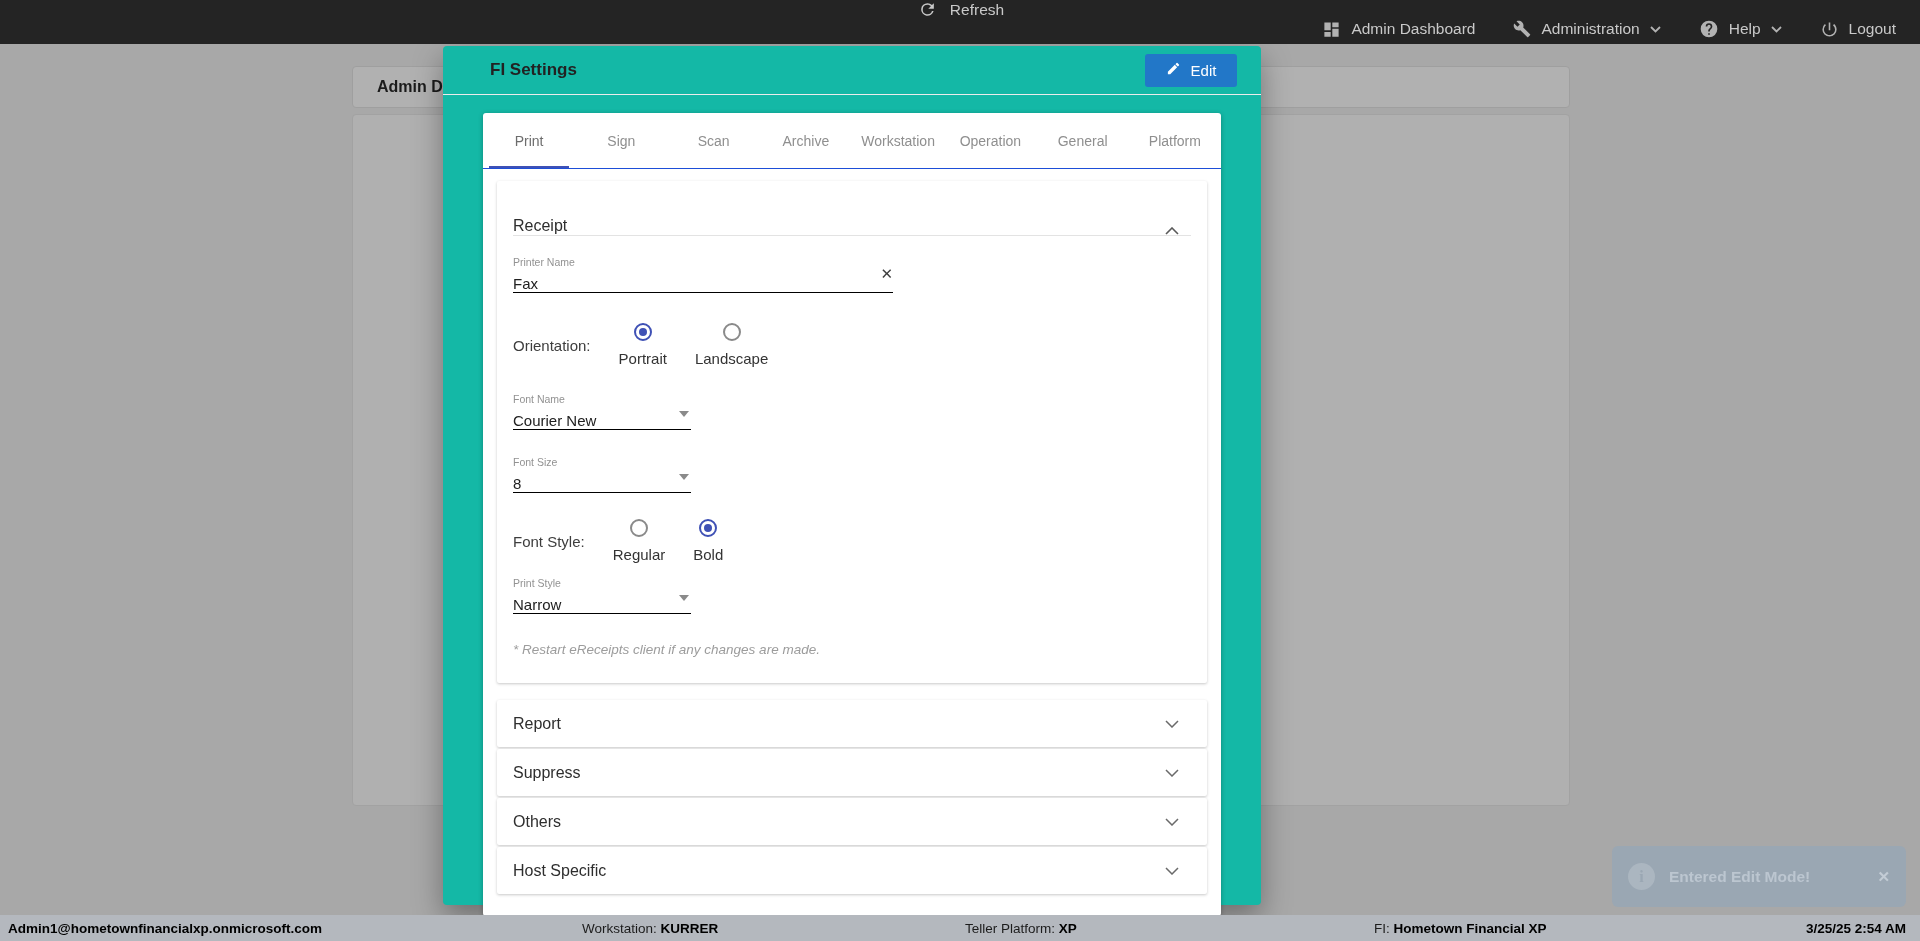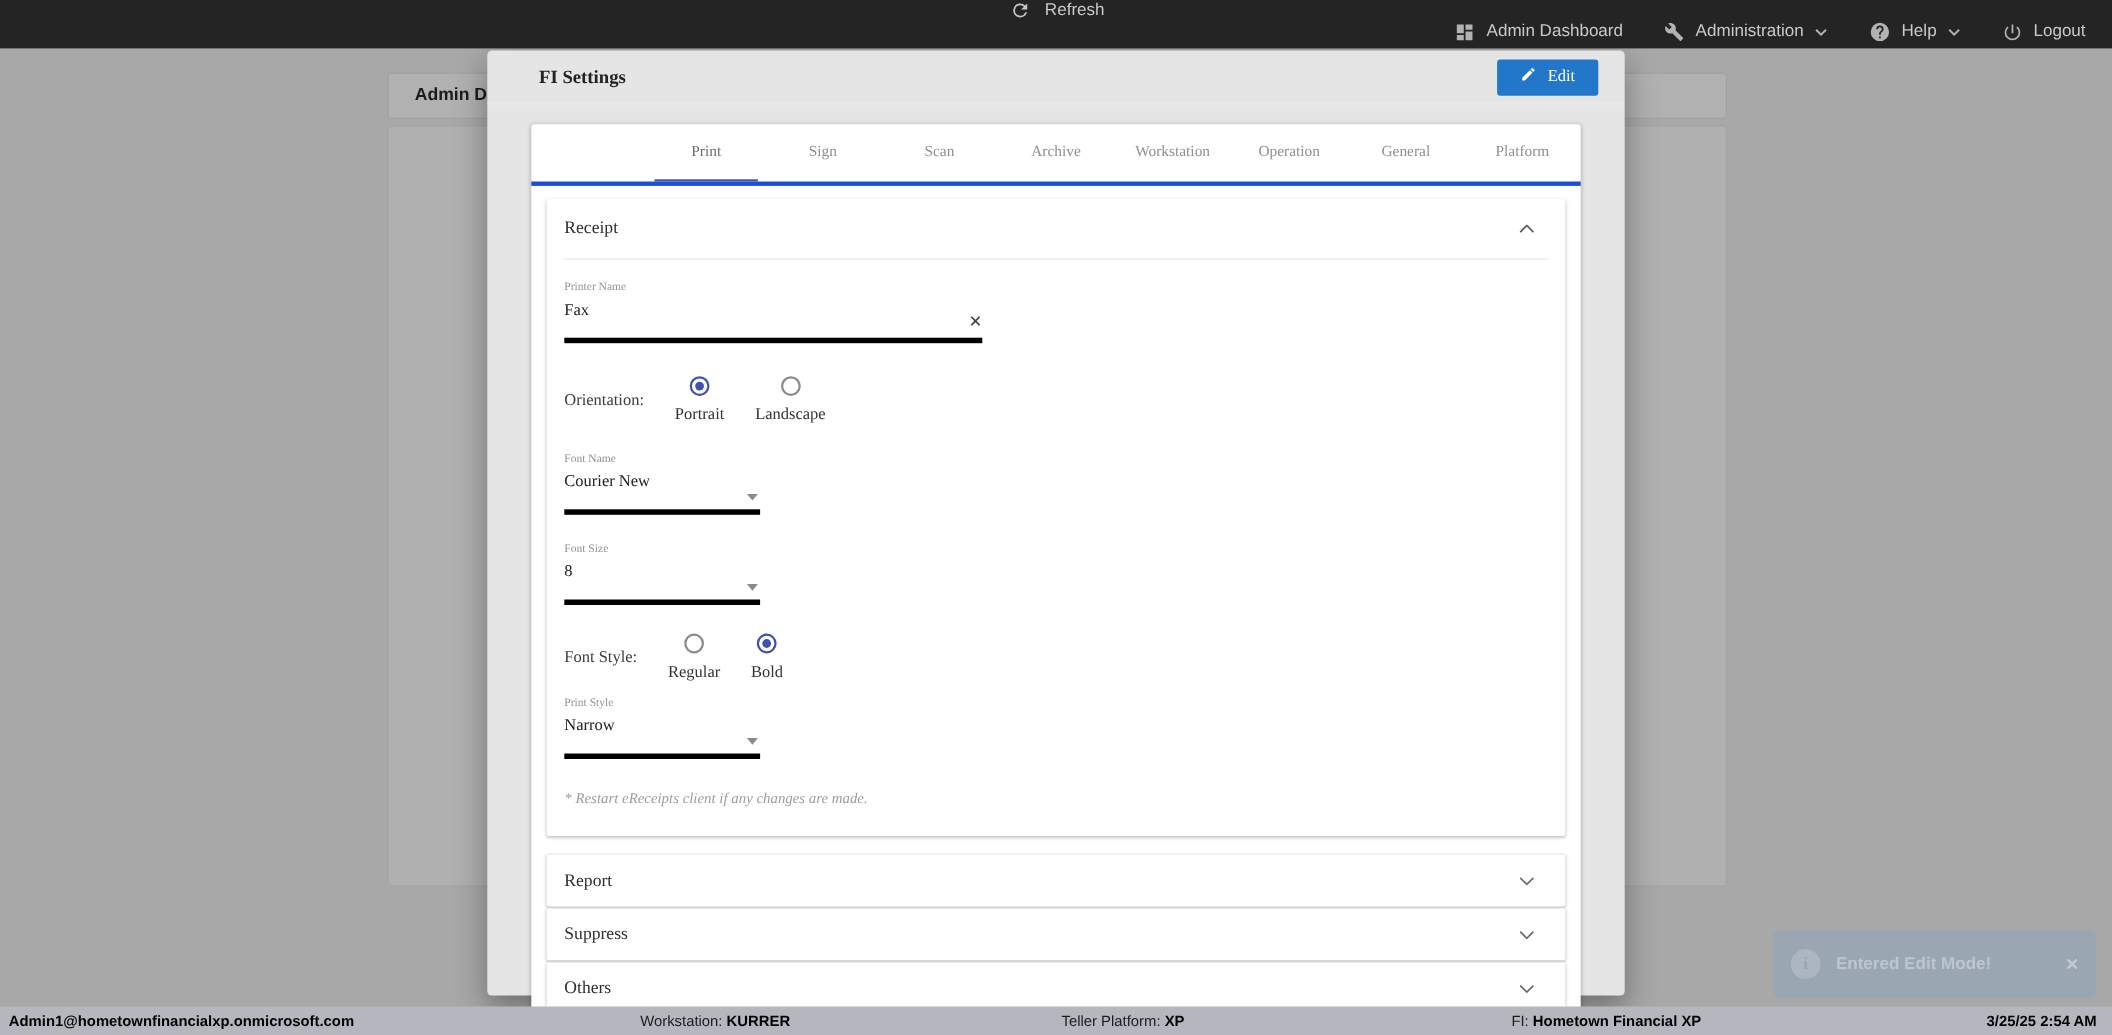--- a/index.html
+++ b/index.html
@@ -15,55 +15,55 @@
   .tb-item svg, .topbar-left svg { display:block; }
 
   
   .bg-header { position:absolute; left:352px; top:66px; width:1218px; height:42px;
     background:#b1b1b1; border:1px solid #9f9f9f; border-radius:4px; display:flex;
     align-items:center; padding-left:24px; font-size:16px; font-weight:bold; color:#1b1b1b; z-index:1; }
   .bg-panel { position:absolute; left:352px; top:114px; width:1218px; height:692px;
     background:#b0b0b0; border:1px solid #a2a2a2; border-radius:4px; z-index:1; }
 
   
-  .modal { position:absolute; left:443px; top:46px; width:1034px; height:859px; background:#e5e5e5;
-    border-radius:4px; box-shadow:0 12px 30px rgba(0,0,0,0.35); z-index:20;font-family:Liberation Serif, serif; }
+  .modal { position:absolute; left:443px; top:46px; width:818px; height:859px; background:#14b8a6;
+    border-radius:4px; box-shadow:0 12px 30px rgba(0,0,0,0.35); z-index:20; }
   .modal-header { height:49px; display:flex; align-items:center; padding:0 24px 0 47px;
     border-bottom:1px solid #ececec; }
   .modal-title { font-size:17px; font-weight:bold; color:#222; }
   .edit-btn { margin-left:auto; height:33px; min-width:92px; background:#2277c8; color:#fff;
     border:none; border-radius:3px; font-size:15px; display:flex; align-items:center;
     justify-content:center; gap:10px; padding:0 4px; font-family:inherit; cursor:pointer; }
 
   .modal-body { padding:18px 40px 0; }
   .inner-card { background:#fff; border-radius:3px; box-shadow:0 1px 5px rgba(0,0,0,0.28); }
 
-  .tabs { display:flex; height:56px; border-bottom:4px solid #1d4ed8;justify-content:flex-end; }
+  .tabs { display:flex; height:56px; border-bottom:1px solid #1d4ed8;justify-content:flex-end; }
   .tab { width:106px; display:flex; align-items:center; justify-content:center; font-size:14px;
     color:#8f8f8f; position:relative; cursor:pointer; }
   .tab.active { color:#6d6d6d; }
   .tab.active::after { content:""; position:absolute; left:6px; right:6px; bottom:0; height:2px;
     background:#3f51b5; }
 
   .panels { padding:12px 14px 20px; }
   .panel { background:#fff; border-radius:2px; box-shadow:0 1px 3px rgba(0,0,0,0.22); }
   .panel.expanded { margin-bottom:17px; }
-  .panel-header { height:54px; display:flex; align-items:center; padding:0 16px; font-size:16px;
+  .panel-header { height:54px; display:flex; align-items:flex-end; padding:0 16px; font-size:16px;
     color:#2e2e2e; cursor:pointer; }
   .chev { margin-left:auto; margin-right:12px; display:flex; }
   .panel-divider { height:1px; background:#e3e3e3; margin:0 16px; }
   .panel-content { padding:2px 16px 26px; }
 
   .collapsed .panel { height:47px; display:flex; align-items:center; padding:0 16px;
     margin-bottom:2px; font-size:16px; color:#2e2e2e; cursor:pointer; }
 
   
   .field { margin-top:18px; width:380px; position:relative; }
   .f-label { font-size:10.5px; color:#929292; }
-  .f-value { font-size:15px; color:#212121; padding:7px 0 16px; border-bottom:5px solid #000000;
+  .f-value { font-size:15px; color:#212121; padding:7px 0 0; border-bottom:1px solid #000000;
     position:relative; cursor:pointer; }
   .clear-x { position:absolute; right:0; bottom:10px; font-size:15px; color:#3e3e3e; cursor:pointer; }
 
   .radio-row { display:flex; align-items:center; margin-top:30px; font-size:15px; color:#3d3d3d; }
   .radio-row.tight { margin-top:26px; }
   .radio-opt { display:flex; align-items:center; margin-left:28px; gap:9px; color:#333; cursor:pointer;flex-direction:column; }
   .radio { width:18px; height:18px; border:2px solid #8a8a8a; border-radius:50%; position:relative; flex:none; }
   .radio.sel { border-color:#3f51b5; }
   .radio.sel::after { content:""; position:absolute; left:3px; top:3px; width:8px; height:8px;
     border-radius:50%; background:#3f51b5; }

